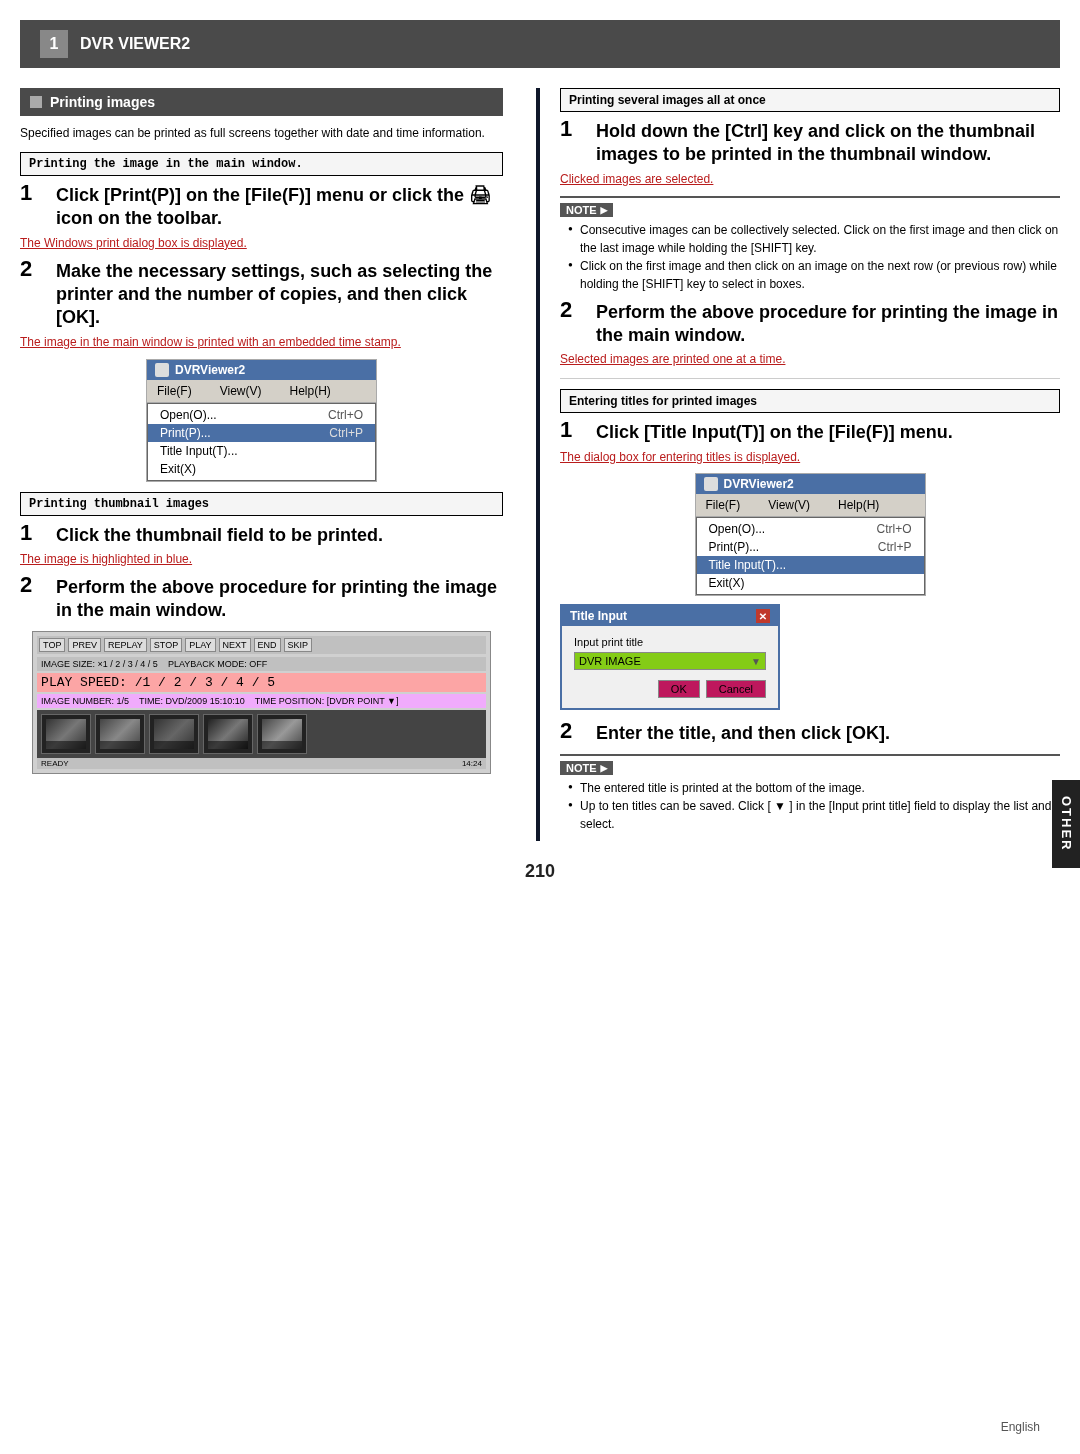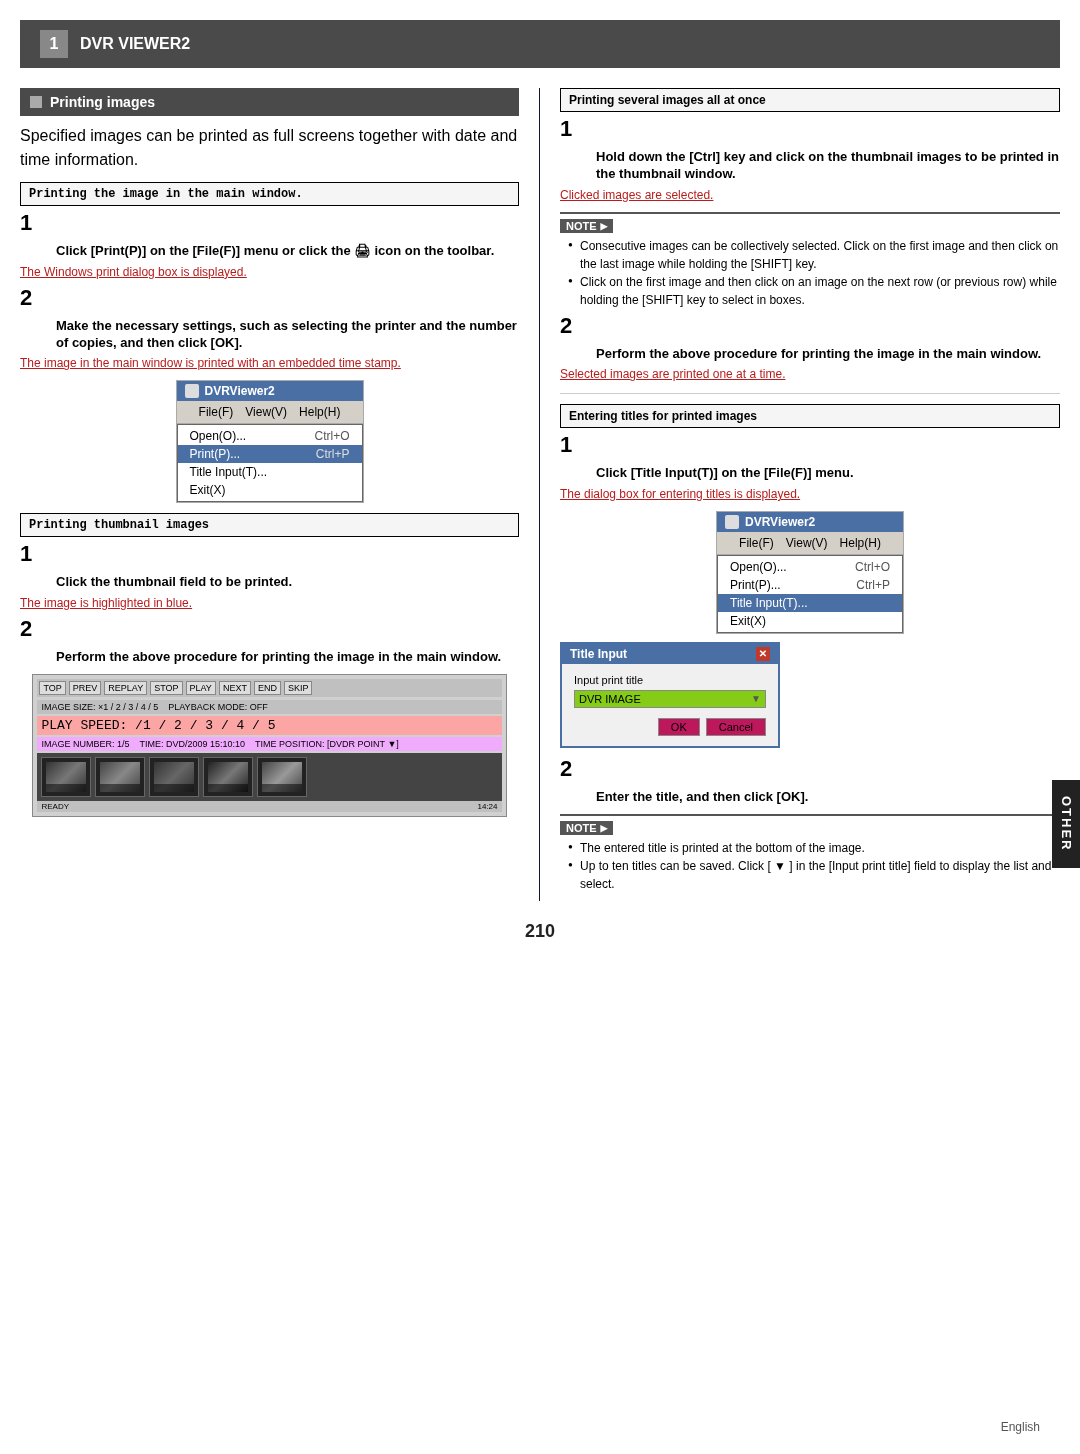--- a/index.html
+++ b/index.html
@@ -39,22 +39,22 @@
 
     
     .main-content {
       display: flex;
       gap: 0;
       padding: 0 20px;
       margin-top: 20px;
     }
     .col-left {
       width: 50%;
-      padding-right: 20px;
-      border-right: 1px solid #0f172a;
+      padding-right: 33px;
+      border-right: 4px solid #0f172a;
     }
     .col-right {
       width: 50%;
       padding-left: 20px;
     }
 
     
     .section-header {
       background: #4a4a4a;
       color: #fff;
@@ -92,38 +92,37 @@
     }
     .step-num {
       font-size: 22px;
       font-weight: bold;
       min-width: 30px;
       line-height: 1;
       margin-right: 6px;
       margin-top: -2px;
     }
     .step-text {
-      font-size: 13px;
+      font-size: 18px;
       font-weight: bold;
       line-height: 1.3;
-      margin-top: 29px;
     }
     .step-note {
       font-size: 12px;
       color: #b91c1c;
       margin: 2px 0 6px 0;
       line-height: 1.4;
       text-decoration: underline;
     }
 
     
     .menu-screenshot {
       border: 1px solid #aaa;
       background: #404040;
-      width: 188px;
+      width: 231px;
       margin: 8px auto;
       font-size: 12px;
     }
     .menu-title-bar {
       background: #4a6fa5;
       color: #fff;
       padding: 3px 8px;
       font-size: 12px;
       font-weight: bold;
       display: flex;
@@ -134,24 +133,23 @@
       width: 14px;
       height: 14px;
       background: #ddd;
       display: inline-block;
       border-radius: 2px;
     }
     .menu-menubar {
       display: flex;
       background: #d4d0c8;
       padding: 2px 6px;
-      gap: 4px;
+      gap: 20px;
       font-size: 12px;
       border-bottom: 1px solid #aaa;
-      justify-content: center;
     }
     .menu-item {
       padding: 2px 4px;
     }
     .menu-dropdown {
       background: #fff;
       border: 1px solid #666;
       padding: 2px 0;
     }
     .menu-row {
@@ -373,21 +371,21 @@
       background: #f5f5f5;
     }
 
     hr.divider {
       border: none;
       border-top: 1px solid #ccc;
       margin: 10px 0;
     }
 
     .small-text {
-      font-size: 16px;
+      font-size: 12px;
       line-height: 1.5;
     }
   </style>
 </head>
 <body>
 
 <div class="header-bar">
   <span class="num">1</span>
   <span>DVR VIEWER2</span>
 </div>

